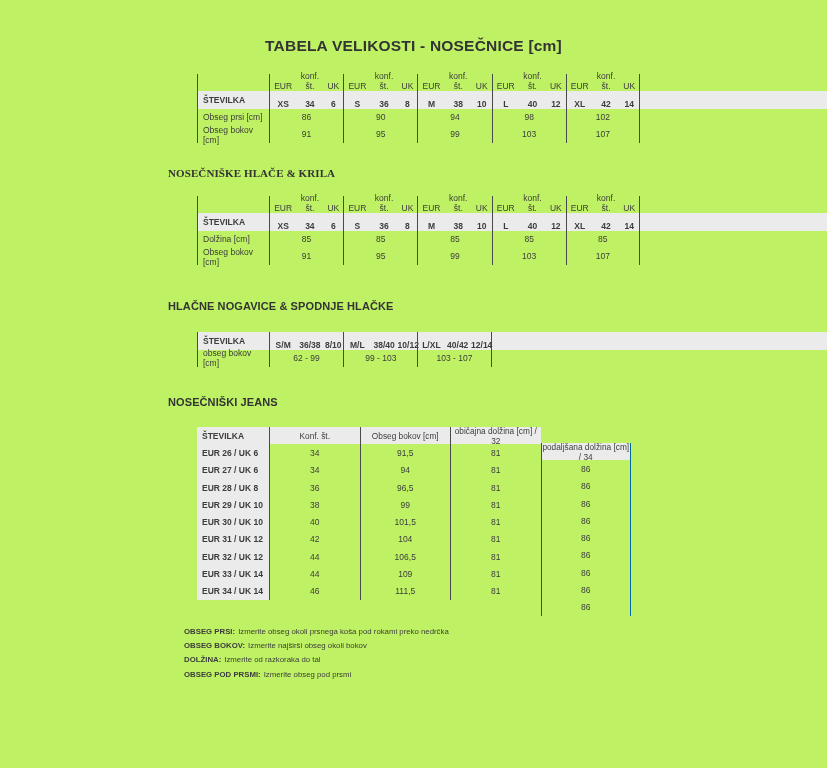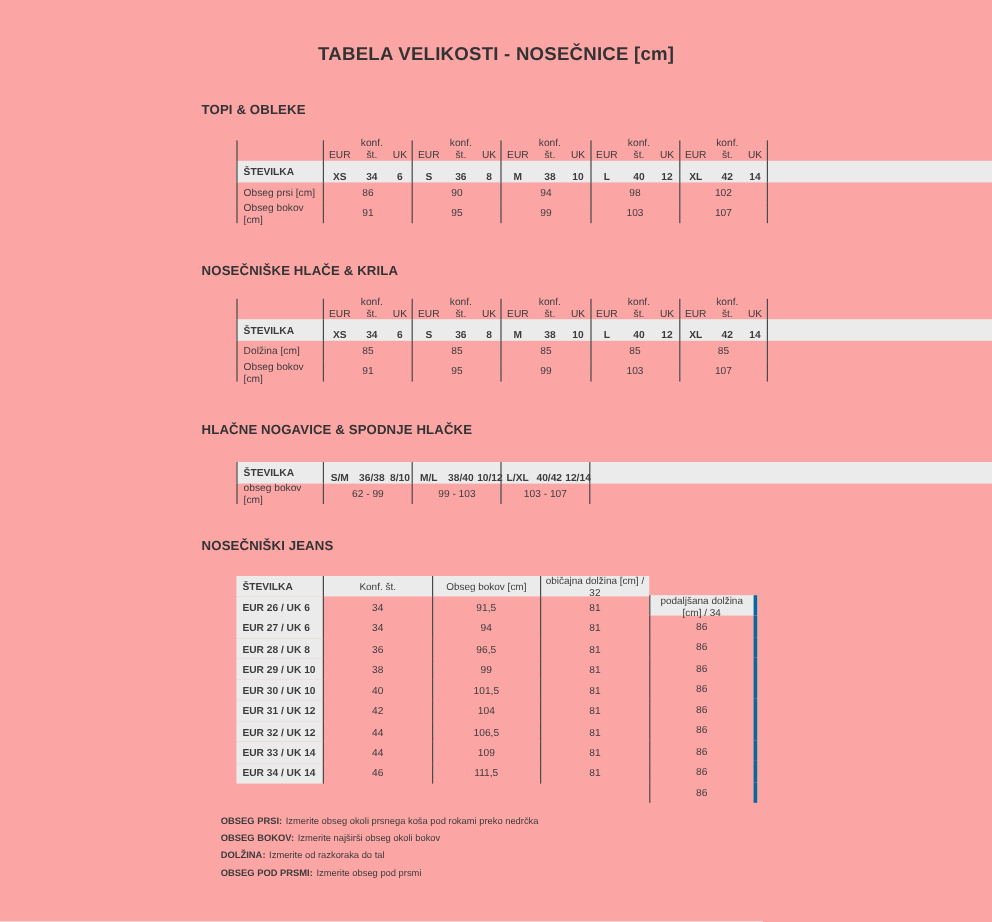--- a/index.html
+++ b/index.html
@@ -1,28 +1,28 @@
 <!DOCTYPE html>
 <html><head>
 <meta charset="utf-8">
 <style>
   html,body{margin:0;padding:0;background:#ffffff;}
   .page{
-    position:relative;width:827px;height:768px;background:#fca5a5;overflow:hidden;
+    position:relative;width:827px;height:768px;background:#bef264;overflow:hidden;
     font-family:"Liberation Sans", sans-serif;color:#3c3c3c;
   }
   .page-title{
     padding-top:37px;text-align:center;font-size:15.5px;font-weight:bold;color:#333;
     letter-spacing:.2px;
   }
   .section-heading{
     margin-left:168px;font-size:11px;font-weight:bold;color:#333;letter-spacing:.1px;
   }
   .h1{margin-top:31px;}
-  .h2{margin-top:34px;}
+  .h2{margin-top:24px;font-family:Liberation Serif, serif;}
   .h3{margin-top:35px;}
   .h4{margin-top:29px;}
 
   
   .tbl{margin-left:197px;font-size:8.5px;color:#3c3c3c;}
   .m1{margin-top:19px;}
   .m2{margin-top:17px;}
   .m3{margin-top:20px;}
   .m4{margin-top:19px;}
   .row{display:flex;height:17.3px;align-items:center;}
@@ -47,36 +47,35 @@
   
   .jtbl{margin-left:197px;font-size:8.5px;}
   .jlabel{
     width:72px;flex:0 0 auto;box-sizing:border-box;padding-left:5px;background:#ebebeb;
     height:100%;display:flex;align-items:center;font-weight:bold;
   }
   .jcol{
     width:90.5px;flex:0 0 auto;box-sizing:border-box;border-left:1px solid #4a4a4a;
     height:100%;display:flex;align-items:center;justify-content:center;text-align:center;
   }
-  .jcol.last{border-right:3px solid #0369a1;margin-top:32px;}
+  .jcol.last{border-right:1px solid #0369a1;margin-top:32px;}
   .jhead .jcol{background:#ebebeb;font-size:8.3px;}
 
   
   .footnotes{margin-left:168px;margin-top:25px;}
   .note{font-size:7.8px;line-height:14.2px;color:#3c3c3c;margin-left:16px;}
   .note .nlabel{font-weight:bold;margin-right:3px;}
 </style>
 </head>
 <body>
 
 <div class="page">
 
   <div class="page-title">TABELA VELIKOSTI - NOSEČNICE [cm]</div>
 
-  <div class="section-heading h1">TOPI &amp; OBLEKE</div>
 
   <div class="tbl m1">
     <div class="row">
       <div class="cell-label"></div>
       <div class="grp">
         <span class="sc1">EUR</span>
         <span class="sc2">konf. št.</span>
         <span class="sc3">UK</span>
       </div>
       <div class="grp">

